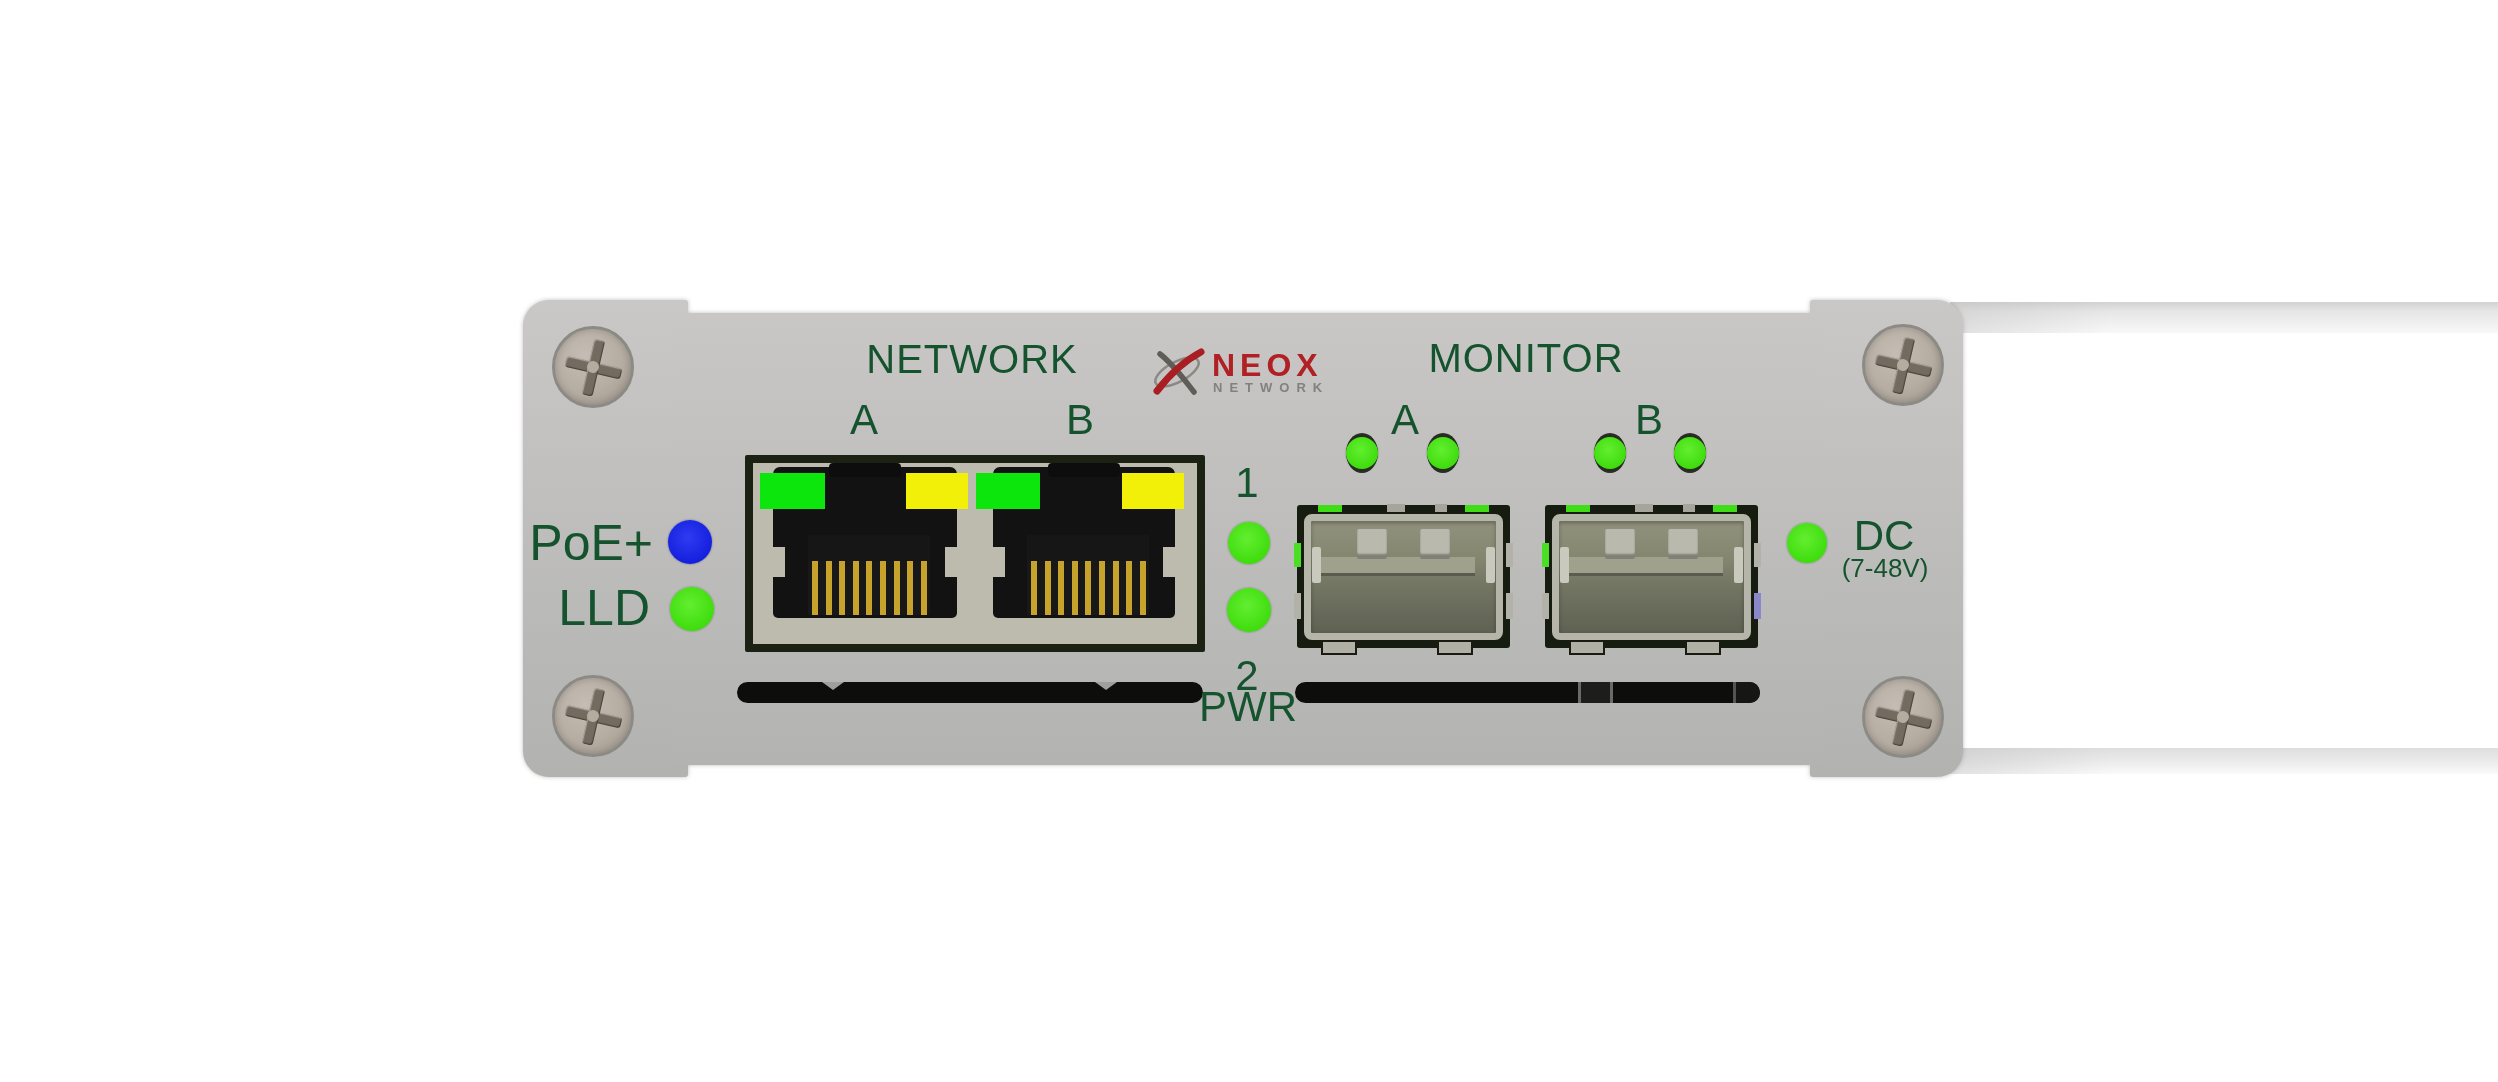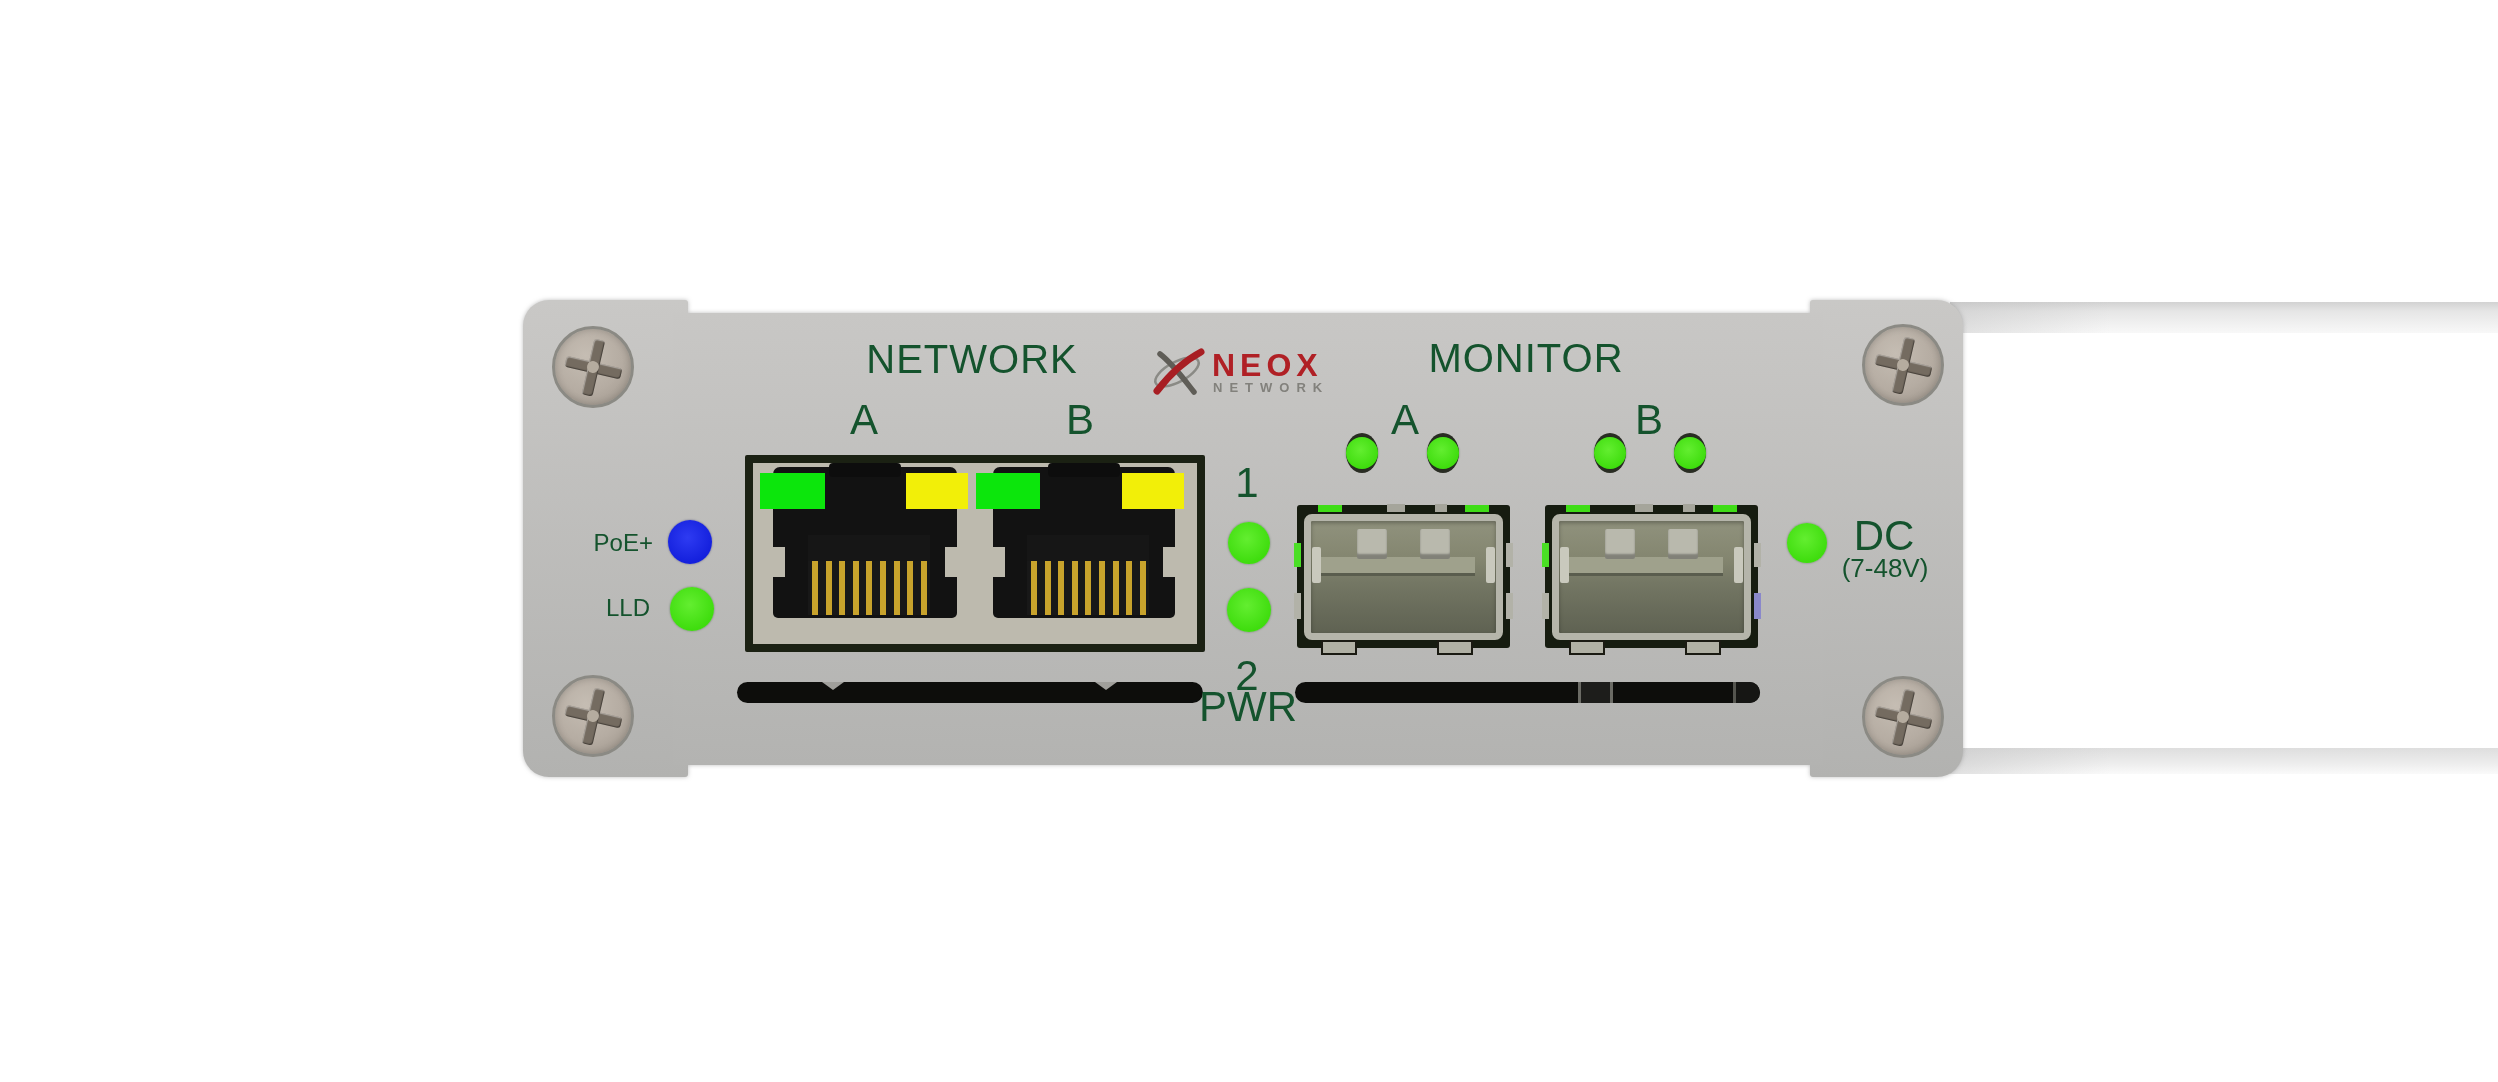--- a/index.html
+++ b/index.html
@@ -32,21 +32,21 @@
     border-radius:3px;background:#746b60;
     box-shadow:inset 1px 1px 1px rgba(255,255,255,.4),inset -1px -1px 1px rgba(0,0,0,.4);}
   .screw .dot{position:absolute;left:50%;top:50%;width:12px;height:12px;margin:-6px 0 0 -6px;
     border-radius:50%;background:#b5ac9f;}
   
   .lbl{color:#14532d;font-weight:normal;white-space:nowrap;}
   .ctr{transform:translate(-50%,-50%);}
   .rgt{transform:translate(-100%,-50%);}
   .f41{font-size:40px;letter-spacing:1px;}
   .f42{font-size:42px;}
-  .f40{font-size:24px;}
+  .f40{font-size:50px;}
   .f25{font-size:26px;}
   .led{border-radius:50%;}
   .led-green{background:radial-gradient(circle at 45% 40%,#63ee30,#3fdd0e 70%);box-shadow:0 0 2px rgba(0,60,0,.5);}
   .led-blue{background:radial-gradient(circle at 45% 40%,#2e3bf2,#1420dd 70%);box-shadow:0 0 2px rgba(0,0,80,.5);}
   .cap{border-radius:50%;background:#2a2d24;}
   
   .rj-block{left:222px;top:155px;width:460px;height:197px;border:8px solid #1b2113;box-sizing:border-box;
     background:#bdbaae;border-radius:2px;}
   .jack{position:absolute;background:#121212;border-radius:7px 7px 5px 5px;}
   .jack .bump{position:absolute;top:-4px;left:50%;width:72px;height:14px;margin-left:-36px;background:#0d0d0d;border-radius:4px;}

